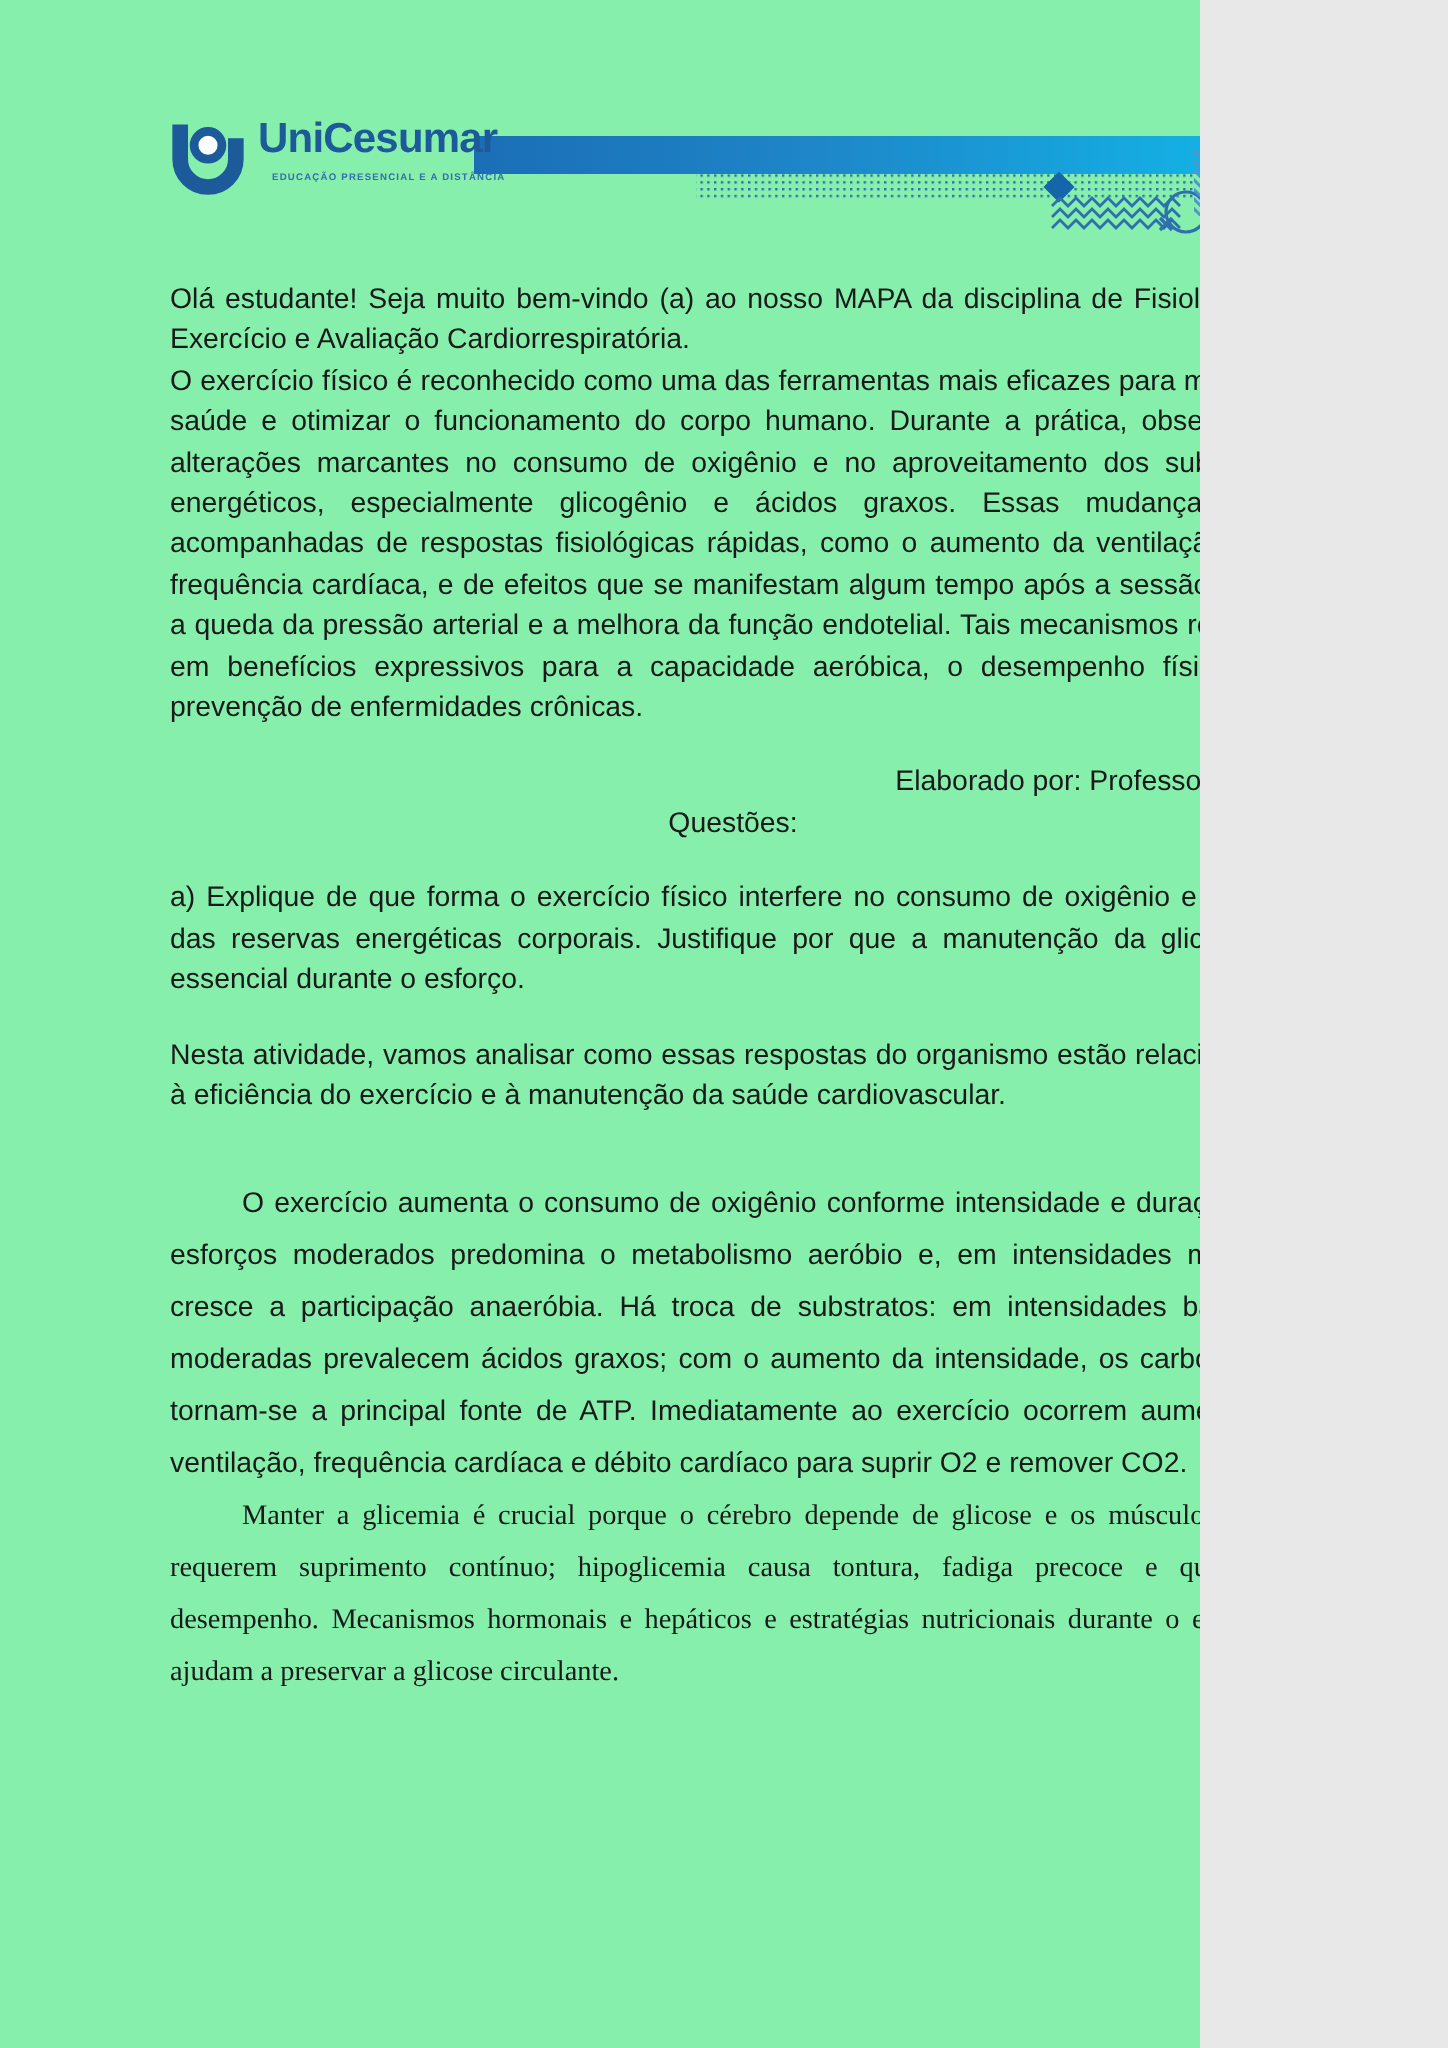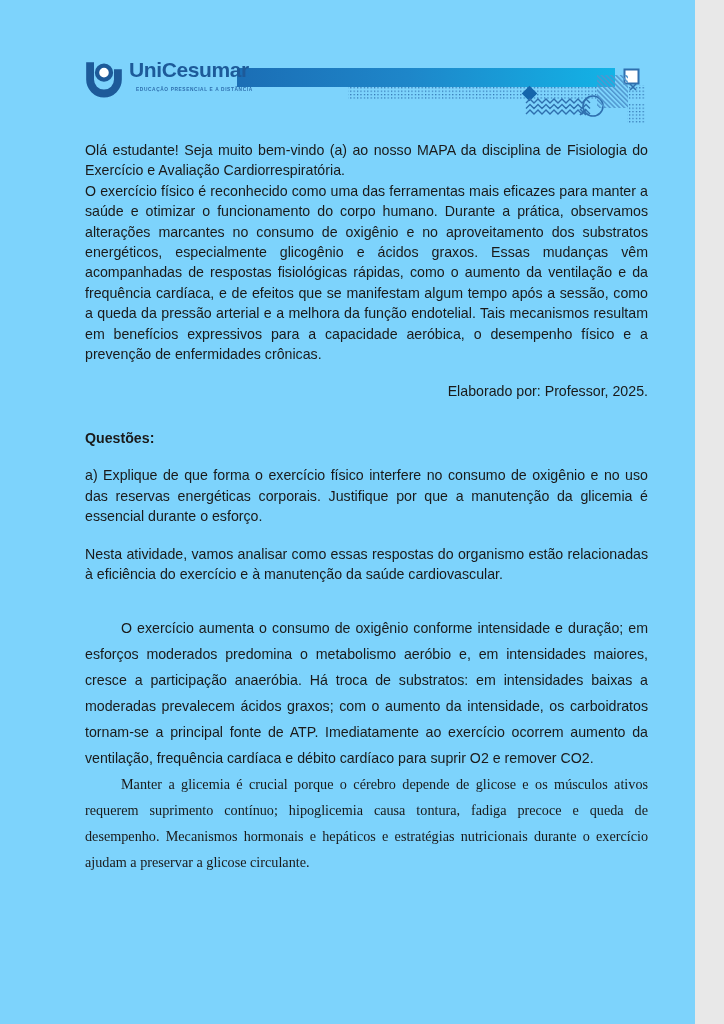--- a/index.html
+++ b/index.html
@@ -1,19 +1,19 @@
 <!DOCTYPE html>
 <html><head>
 <meta charset="utf-8">
 <style>
   html,body{margin:0;padding:0;background:#e8e8e8;}
   .page{
     position:relative;
-    width:695px;height:1024px;
-    background:#7dd3fc;
+    width:600px;height:1024px;
+    background:#86efac;
     overflow:hidden;
     font-family:"Liberation Sans", sans-serif;
     color:#1a1a1a;
   }
   
   .header{position:absolute;top:0;left:0;width:724px;height:135px;}
   .logo{position:absolute;left:84px;top:56px;width:150px;height:48px;}
   .logo-icon{position:absolute;left:0;top:0;}
   .brand{
     position:absolute;left:45px;top:2px;
@@ -31,21 +31,21 @@
   }
   .decor{position:absolute;left:340px;top:60px;}
   
   .content{
     position:absolute;left:85px;top:140px;width:563px;
     font-size:14.2px;line-height:20.4px;
   }
   .p{text-align:justify;margin:0;}
   .p + .p{}
   .p.author{text-align:right;margin-top:17px;}
-  .p.qhead{text-align:left;font-weight:bold;margin-top:26px;}
+  .p.qhead{text-align:center;font-weight:normal;}
   .p.activity{margin-top:17px;}
   .p.question{margin-top:17px;}
   .p.answer{
     margin-top:31px;line-height:26px;text-indent:36px;
   }
   .p.answer2{margin-top:0;line-height:26px;text-indent:36px;text-align:justify;font-family:Liberation Serif, serif;}
 </style>
 </head>
 <body>
 

